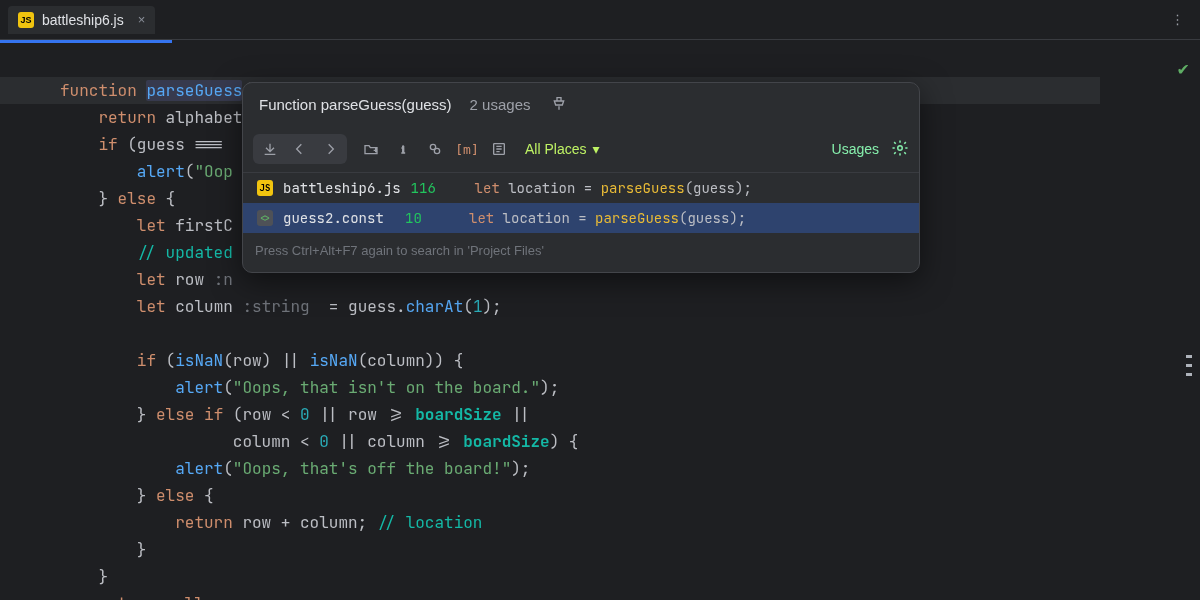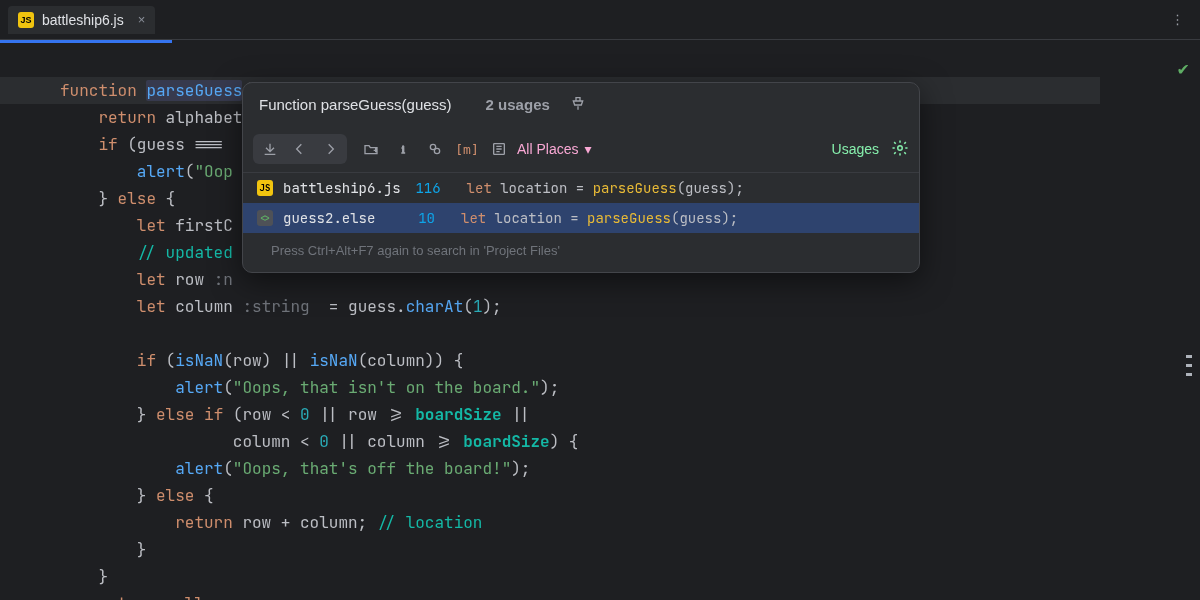--- a/index.html
+++ b/index.html
@@ -115,21 +115,21 @@
   }
   .popup-header {
     display: flex;
     align-items: center;
     padding: 12px 16px;
     gap: 10px;
     font-size: 15px;
   }
   .popup-title-kind { color: #dfe1e5; font-weight: 500; }
   .popup-path { color: #6f737a; white-space: nowrap; overflow: hidden; flex: 1; }
-  .popup-usages-count { color: #9da0a8; margin-left: 24px; font-weight: bold; }
+  .popup-usages-count { color: #9da0a8; margin-left: 8px; }
   .pin { color: #9da0a8; cursor: pointer; margin-left: 10px; }
   .popup-toolbar {
     display: flex;
     align-items: center;
     gap: 4px;
     padding: 8px 10px;
     border-bottom: 1px solid #393b40;
   }
   .tool-btn {
     width: 28px;
@@ -147,24 +147,24 @@
     background: #393b40;
     border-radius: 6px;
     padding: 2px;
     margin-right: 6px;
   }
   .tool-group .tool-btn { width: 30px; height: 26px; }
   .scope-select {
     display: flex;
     align-items: center;
     gap: 6px;
-    color: #f9a8d4;
+    color: #bef264;
     font-size: 14px;
     cursor: pointer;
-    margin-left: 0;
+    margin-left: 8px;
   }
   .toolbar-right {
     margin-left: auto;
     display: flex;
     align-items: center;
     gap: 12px;
     color: #86efac;
   }
   .usages-label { font-size: 14px; cursor: pointer; }
   .gear { cursor: pointer; }
@@ -184,26 +184,26 @@
     display: flex;
     align-items: center;
     justify-content: center;
     font-size: 9px;
     font-weight: bold;
     flex-shrink: 0;
   }
   .file-icon.js { background: #f1c40f; color: #000; }
   .file-icon.html { background: #4e5157; color: #5fad65; }
   .file-name { color: #dfe1e5; min-width: 112px; }
-  .line-num { color: #0ea5e9; min-width: 30px; text-align: right; }
-  .snippet { margin-left: 16px; }
+  .line-num { color: #22c55e; min-width: 30px; text-align: left; }
+  .snippet { margin-left: 24px; }
   .snip-kw { color: #cf8e6d; }
   .snip-call { color: #e8ba36; }
   .popup-footer {
-    padding: 10px 16px 14px 28px;
+    padding: 10px 16px 14px 12px;
     color: #6f737a;
     font-size: 13px;
   }
 </style>
 </head>
 <body>
 
 <div class="tab-bar">
   <div class="tab">
     <span class="tab-icon">JS</span>
@@ -314,19 +314,19 @@
   </div>
   <div>
     <div class="result-row">
       <span class="file-icon js">JS</span>
       <span class="file-name">battleship6.js</span>
       <span class="line-num">116</span>
       <span class="snippet"><span class="snip-kw">let</span><span> location = </span><span class="snip-call">parseGuess</span><span>(guess);</span></span>
     </div>
     <div class="result-row selected">
       <span class="file-icon html">&lt;&gt;</span>
-      <span class="file-name">guess2.else</span>
+      <span class="file-name">guess2.const</span>
       <span class="line-num">10</span>
       <span class="snippet"><span class="snip-kw">let</span><span> location = </span><span class="snip-call">parseGuess</span><span>(guess);</span></span>
     </div>
   </div>
   <div class="popup-footer">Press Ctrl+Alt+F7 again to search in 'Project Files'</div>
 </div>
 
 </body></html>

